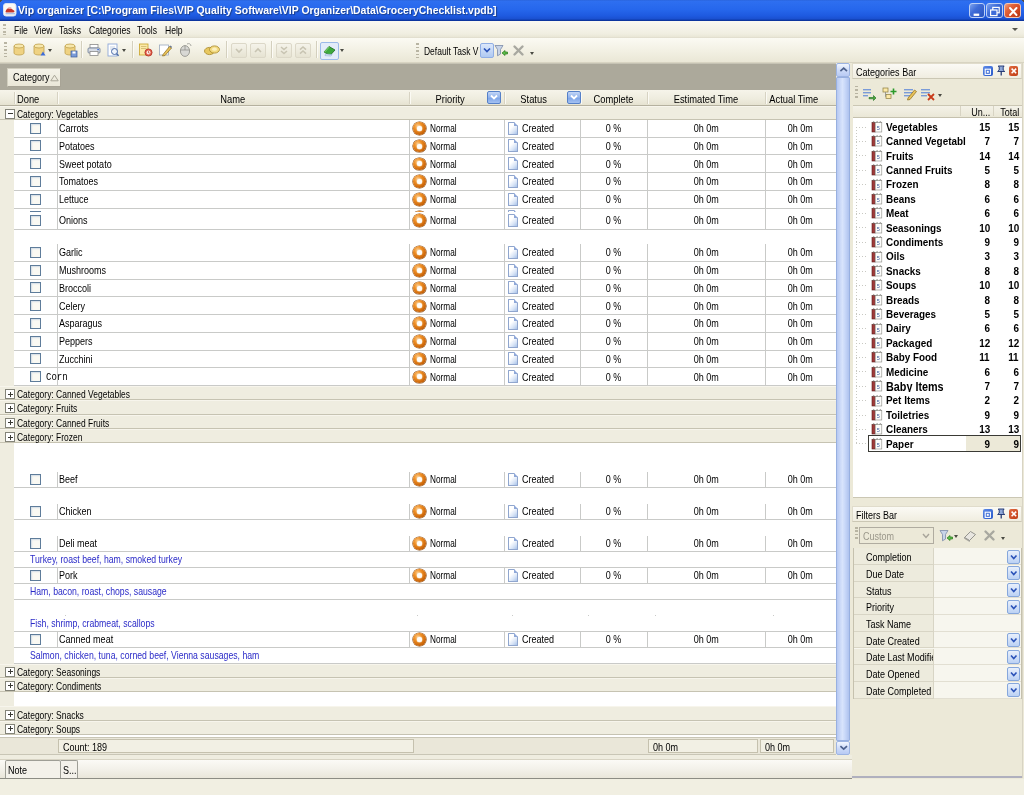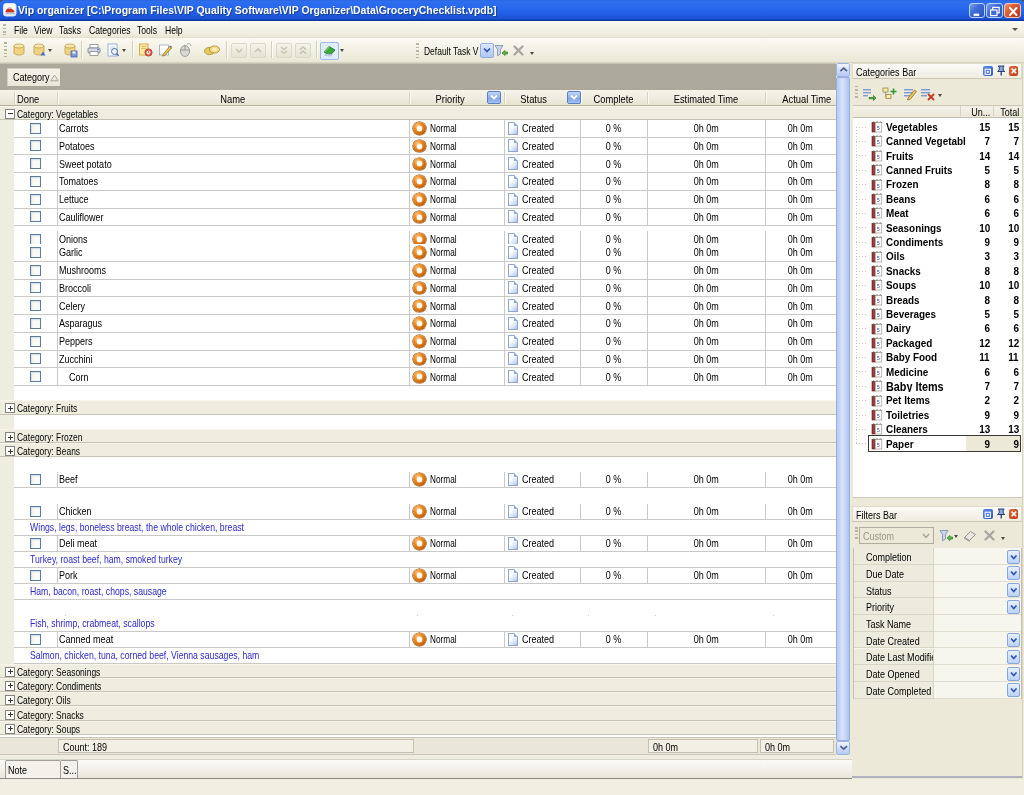--- a/index.html
+++ b/index.html
@@ -157,21 +157,21 @@
 <svg style="position:absolute;left:49.5px;top:73.5px;width:9px;height:8px;" viewBox="0 0 9 8">
       <path d="M4.5 1.2 L8.2 6.8 L0.8 6.8 Z" fill="none" stroke="#A9A698" stroke-width="1"></path>
     </svg>
 <div style="position:absolute;left:0px;top:90px;width:835.5px;height:15.5px;background:linear-gradient(180deg,#F6F4EA 0%,#EEECDE 60%,#E6E3D1 100%);border-bottom:1px solid #B5B19F;box-sizing:border-box;"></div>
 <div style="position:absolute;left:0px;top:92.6px;width:56.5px;height:12px;text-align:center;font-size:11px;"><span class="sxc" style="transform:scaleX(0.85);">Done</span></div>
 <div style="position:absolute;left:56.5px;top:92.6px;width:352.0px;height:12px;text-align:center;font-size:11px;"><span class="sxc" style="transform:scaleX(0.85);">Name</span></div>
 <div style="position:absolute;left:408.5px;top:92.6px;width:83.5px;height:12px;text-align:center;font-size:11px;"><span class="sxc" style="transform:scaleX(0.85);">Priority</span></div>
 <div style="position:absolute;left:504px;top:92.6px;width:60px;height:12px;text-align:center;font-size:11px;"><span class="sxc" style="transform:scaleX(0.85);">Status</span></div>
 <div style="position:absolute;left:580px;top:92.6px;width:67px;height:12px;text-align:center;font-size:11px;"><span class="sxc" style="transform:scaleX(0.85);">Complete</span></div>
 <div style="position:absolute;left:647px;top:92.6px;width:118px;height:12px;text-align:center;font-size:11px;"><span class="sxc" style="transform:scaleX(0.85);">Estimated Time</span></div>
-<div style="position:absolute;left:765px;top:92.6px;width:83px;height:12px;text-align:center;font-size:11px;"><span class="sxc" style="transform:scaleX(0.85);">Actual Time</span></div>
+<div style="position:absolute;left:765px;top:92.6px;width:83px;height:12px;text-align:left;font-size:11px;"><span class="sxc" style="transform:scaleX(0.85);">Actual Time</span></div>
 <div style="position:absolute;left:14px;top:91.5px;width:1px;height:12.5px;background:#D7D3C3;border-right:1px solid #FBFAF4;"></div>
 <div style="position:absolute;left:56.5px;top:91.5px;width:1px;height:12.5px;background:#D7D3C3;border-right:1px solid #FBFAF4;"></div>
 <div style="position:absolute;left:408.5px;top:91.5px;width:1px;height:12.5px;background:#D7D3C3;border-right:1px solid #FBFAF4;"></div>
 <div style="position:absolute;left:504px;top:91.5px;width:1px;height:12.5px;background:#D7D3C3;border-right:1px solid #FBFAF4;"></div>
 <div style="position:absolute;left:580px;top:91.5px;width:1px;height:12.5px;background:#D7D3C3;border-right:1px solid #FBFAF4;"></div>
 <div style="position:absolute;left:647px;top:91.5px;width:1px;height:12.5px;background:#D7D3C3;border-right:1px solid #FBFAF4;"></div>
 <div style="position:absolute;left:765px;top:91.5px;width:1px;height:12.5px;background:#D7D3C3;border-right:1px solid #FBFAF4;"></div>
 <div style="position:absolute;left:487px;top:91.3px;width:14px;height:13px;border:1px solid #5580C8;border-radius:2px;background:linear-gradient(180deg,#C3D6F6 0%,#8FB2EC 50%,#7AA2E6 51%,#A5C2F2 100%);box-sizing:border-box;"><svg width="12" height="11" viewBox="0 0 12 11">
         <path d="M3 3.5 L6 6.5 L9 3.5" stroke="#fff" stroke-width="1.8" fill="none"></path>
       </svg></div>
@@ -310,21 +310,21 @@
       <div class="ct" style="left:415.5px;top:2.4px;"><span class="sx" style="transform:scaleX(0.75);">Normal</span></div>
       <div class="page" style="left:493.5px;top:1.9px;">
         <div class="pagecorner"></div>
         <div class="pagefold"></div>
       </div>
       <div class="ct" style="left:508px;top:2.4px;"><span class="sx">Created</span></div>
       <div class="ct" style="left:566px;width:67px;text-align:center;top:2.4px;"><span class="sxc">0 %</span></div>
       <div class="ct" style="left:633px;width:118px;text-align:center;top:2.4px;"><span class="sxc">0h 0m</span></div>
       <div class="ct" style="left:751px;width:70px;text-align:center;top:2.4px;"><span class="sxc">0h 0m</span></div>
     </div>
-    <div class="taskrow" style="top:231px;height:17.75px;">
+    <div class="taskrow" style="top:212px;height:17.75px;">
       <div class="vline" style="left:42.5px;top:0;height:17.75px;"></div>
       <div class="vline" style="left:394.5px;top:0;height:17.75px;"></div>
       <div class="vline" style="left:490px;top:0;height:17.75px;"></div>
       <div class="vline" style="left:566px;top:0;height:17.75px;"></div>
       <div class="vline" style="left:633px;top:0;height:17.75px;"></div>
       <div class="vline" style="left:751px;top:0;height:17.75px;"></div>
       <div class="cb" style="left:15.8px;top:2.9px;"></div>
       <div class="ct" style="left:44.5px;top:2.4px;"><span class="sx">Onions</span></div>
       <div class="donut" style="left:399px;top:2.4px;">
         <div class="donuthole"></div>
@@ -494,45 +494,49 @@
       <div class="ct" style="left:751px;width:70px;text-align:center;top:2.4px;"><span class="sxc">0h 0m</span></div>
     </div>
     <div class="taskrow" style="top:368.25px;height:17.75px;">
       <div class="vline" style="left:42.5px;top:0;height:17.75px;"></div>
       <div class="vline" style="left:394.5px;top:0;height:17.75px;"></div>
       <div class="vline" style="left:490px;top:0;height:17.75px;"></div>
       <div class="vline" style="left:566px;top:0;height:17.75px;"></div>
       <div class="vline" style="left:633px;top:0;height:17.75px;"></div>
       <div class="vline" style="left:751px;top:0;height:17.75px;"></div>
       <div class="cb" style="left:15.8px;top:2.9px;"></div>
-      <div class="ct" style="left:55px;top:2.4px;"><span class="sx">Corn</span></div>
-      <div class="donut" style="left:399px;top:2.4px;">
-        <div class="donuthole"></div>
-      </div>
-      <div class="ct" style="left:415.5px;top:2.4px;"><span class="sx" style="transform:scaleX(0.75);">Normal</span></div>
-      <div class="page" style="left:493.5px;top:1.9px;">
-        <div class="pagecorner"></div>
-        <div class="pagefold"></div>
-      </div>
-      <div class="ct" style="left:508px;top:2.4px;"><span class="sx">Created</span></div>
-      <div class="ct" style="left:566px;width:67px;text-align:center;top:2.4px;"><span class="sxc">0 %</span></div>
-      <div class="ct" style="left:633px;width:118px;text-align:center;top:2.4px;"><span class="sxc">0h 0m</span></div>
-      <div class="ct" style="left:751px;width:70px;text-align:center;top:2.4px;"><span class="sxc">0h 0m</span></div>
+      <div class="ct" style="left:32px;top:2.4px;font-family:Liberation Mono, monospace;"><span class="sx">Corn</span></div>
+      <div class="donut" style="left:399px;top:2.4px;">
+        <div class="donuthole"></div>
+      </div>
+      <div class="ct" style="left:415.5px;top:2.4px;"><span class="sx" style="transform:scaleX(0.75);">Normal</span></div>
+      <div class="page" style="left:493.5px;top:1.9px;">
+        <div class="pagecorner"></div>
+        <div class="pagefold"></div>
+      </div>
+      <div class="ct" style="left:508px;top:2.4px;"><span class="sx">Created</span></div>
+      <div class="ct" style="left:566px;width:67px;text-align:center;top:2.4px;"><span class="sxc">0 %</span></div>
+      <div class="ct" style="left:633px;width:118px;text-align:center;top:2.4px;"><span class="sxc">0h 0m</span></div>
+      <div class="ct" style="left:751px;width:70px;text-align:center;top:2.4px;"><span class="sxc">0h 0m</span></div>
+    </div>
+    <div style="position:absolute;left:0px;top:386.0px;width:835.5px;height:14.3px;background:#EFEDE0;border-top:1px solid #F7F5EC;border-bottom:1px solid #C6C3B2;box-sizing:border-box;">
+      <div class="pm plus" style="top:2.2px;"></div>
+      <div class="grptxt" style="top:1.2px;"><span class="sx" style="transform:scaleX(0.77);">Category: Canned Vegetables</span></div>
     </div>
     <div style="position:absolute;left:0px;top:400.3px;width:835.5px;height:14.3px;background:#EFEDE0;border-top:1px solid #F7F5EC;border-bottom:1px solid #C6C3B2;box-sizing:border-box;">
       <div class="pm plus" style="top:2.2px;"></div>
       <div class="grptxt" style="top:1.2px;"><span class="sx" style="transform:scaleX(0.77);">Category: Fruits</span></div>
     </div>
+    <div style="position:absolute;left:0px;top:414.6px;width:835.5px;height:14.3px;background:#EFEDE0;border-top:1px solid #F7F5EC;border-bottom:1px solid #C6C3B2;box-sizing:border-box;">
+      <div class="pm plus" style="top:2.2px;"></div>
+      <div class="grptxt" style="top:1.2px;"><span class="sx" style="transform:scaleX(0.77);">Category: Canned Fruits</span></div>
+    </div>
     <div style="position:absolute;left:0px;top:428.90000000000003px;width:835.5px;height:14.3px;background:#EFEDE0;border-top:1px solid #F7F5EC;border-bottom:1px solid #C6C3B2;box-sizing:border-box;">
       <div class="pm plus" style="top:2.2px;"></div>
       <div class="grptxt" style="top:1.2px;"><span class="sx" style="transform:scaleX(0.77);">Category: Frozen</span></div>
-    </div>
-    <div style="position:absolute;left:0px;top:443.20000000000005px;width:835.5px;height:14.3px;background:#EFEDE0;border-top:1px solid #F7F5EC;border-bottom:1px solid #C6C3B2;box-sizing:border-box;">
-      <div class="pm plus" style="top:2.2px;"></div>
-      <div class="grptxt" style="top:1.2px;"><span class="sx" style="transform:scaleX(0.77);">Category: Beans</span></div>
     </div>
     <div class="taskrow" style="top:471.50000000000006px;height:16px;">
       <div class="vline" style="left:42.5px;top:0;height:16px;"></div>
       <div class="vline" style="left:394.5px;top:0;height:16px;"></div>
       <div class="vline" style="left:490px;top:0;height:16px;"></div>
       <div class="vline" style="left:566px;top:0;height:16px;"></div>
       <div class="vline" style="left:633px;top:0;height:16px;"></div>
       <div class="vline" style="left:751px;top:0;height:16px;"></div>
       <div class="cb" style="left:15.8px;top:2.0px;"></div>
       <div class="ct" style="left:44.5px;top:1.5px;"><span class="sx">Beef</span></div>
@@ -564,23 +568,20 @@
       <div class="ct" style="left:415.5px;top:1.5px;"><span class="sx" style="transform:scaleX(0.75);">Normal</span></div>
       <div class="page" style="left:493.5px;top:1.0px;">
         <div class="pagecorner"></div>
         <div class="pagefold"></div>
       </div>
       <div class="ct" style="left:508px;top:1.5px;"><span class="sx">Created</span></div>
       <div class="ct" style="left:566px;width:67px;text-align:center;top:1.5px;"><span class="sxc">0 %</span></div>
       <div class="ct" style="left:633px;width:118px;text-align:center;top:1.5px;"><span class="sxc">0h 0m</span></div>
       <div class="ct" style="left:751px;width:70px;text-align:center;top:1.5px;"><span class="sxc">0h 0m</span></div>
     </div>
-    <div class="noterow" style="top:519.5px;height:16px;">
-      <div class="ct" style="left:15.5px;top:1.5px;"><span class="sx" style="transform:scaleX(0.79);">Wings, legs, boneless breast, the whole chicken, breast</span></div>
-    </div>
     <div class="taskrow" style="top:535.5px;height:16px;">
       <div class="vline" style="left:42.5px;top:0;height:16px;"></div>
       <div class="vline" style="left:394.5px;top:0;height:16px;"></div>
       <div class="vline" style="left:490px;top:0;height:16px;"></div>
       <div class="vline" style="left:566px;top:0;height:16px;"></div>
       <div class="vline" style="left:633px;top:0;height:16px;"></div>
       <div class="vline" style="left:751px;top:0;height:16px;"></div>
       <div class="cb" style="left:15.8px;top:2.0px;"></div>
       <div class="ct" style="left:44.5px;top:1.5px;"><span class="sx">Deli meat</span></div>
       <div class="donut" style="left:399px;top:1.5px;">
@@ -675,24 +676,20 @@
       <div class="ct" style="left:15.5px;top:1.5px;"><span class="sx" style="transform:scaleX(0.79);">Salmon, chicken, tuna, corned beef, Vienna sausages, ham</span></div>
     </div>
     <div style="position:absolute;left:0px;top:677.8px;width:835.5px;height:14.3px;background:#EFEDE0;border-top:1px solid #F7F5EC;border-bottom:1px solid #C6C3B2;box-sizing:border-box;">
       <div class="pm plus" style="top:2.2px;"></div>
       <div class="grptxt" style="top:1.2px;"><span class="sx" style="transform:scaleX(0.77);">Category: Condiments</span></div>
     </div>
     <div style="position:absolute;left:0px;top:663.5px;width:835.5px;height:14.3px;background:#EFEDE0;border-top:1px solid #F7F5EC;border-bottom:1px solid #C6C3B2;box-sizing:border-box;">
       <div class="pm plus" style="top:2.2px;"></div>
       <div class="grptxt" style="top:1.2px;"><span class="sx" style="transform:scaleX(0.77);">Category: Seasonings</span></div>
     </div>
-    <div style="position:absolute;left:0px;top:692.0999999999999px;width:835.5px;height:14.3px;background:#EFEDE0;border-top:1px solid #F7F5EC;border-bottom:1px solid #C6C3B2;box-sizing:border-box;">
-      <div class="pm plus" style="top:2.2px;"></div>
-      <div class="grptxt" style="top:1.2px;"><span class="sx" style="transform:scaleX(0.77);">Category: Oils</span></div>
-    </div>
     <div style="position:absolute;left:0px;top:706.3999999999999px;width:835.5px;height:14.3px;background:#EFEDE0;border-top:1px solid #F7F5EC;border-bottom:1px solid #C6C3B2;box-sizing:border-box;">
       <div class="pm plus" style="top:2.2px;"></div>
       <div class="grptxt" style="top:1.2px;"><span class="sx" style="transform:scaleX(0.77);">Category: Snacks</span></div>
     </div>
     <div style="position:absolute;left:0px;top:720.6999999999998px;width:835.5px;height:14.3px;background:#EFEDE0;border-top:1px solid #F7F5EC;border-bottom:1px solid #C6C3B2;box-sizing:border-box;">
       <div class="pm plus" style="top:2.2px;"></div>
       <div class="grptxt" style="top:1.2px;"><span class="sx" style="transform:scaleX(0.77);">Category: Soups</span></div>
     </div>
 <div style="position:absolute;left:0px;top:737px;width:835.5px;height:17.5px;background:#EAE7D9;border-top:1px solid #C9C6B6;border-bottom:1px solid #C9C6B6;box-sizing:border-box;"></div>
 <div style="position:absolute;left:57.5px;top:739.2px;width:356.5px;height:13.4px;background:#F2F0E4;border:1px solid #C5C1AE;box-sizing:border-box;">

